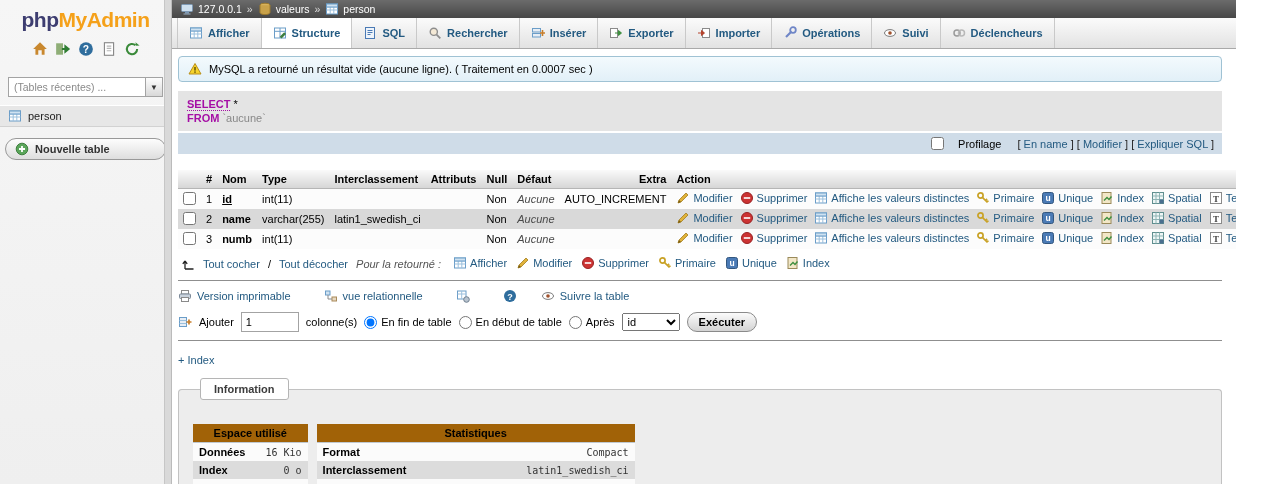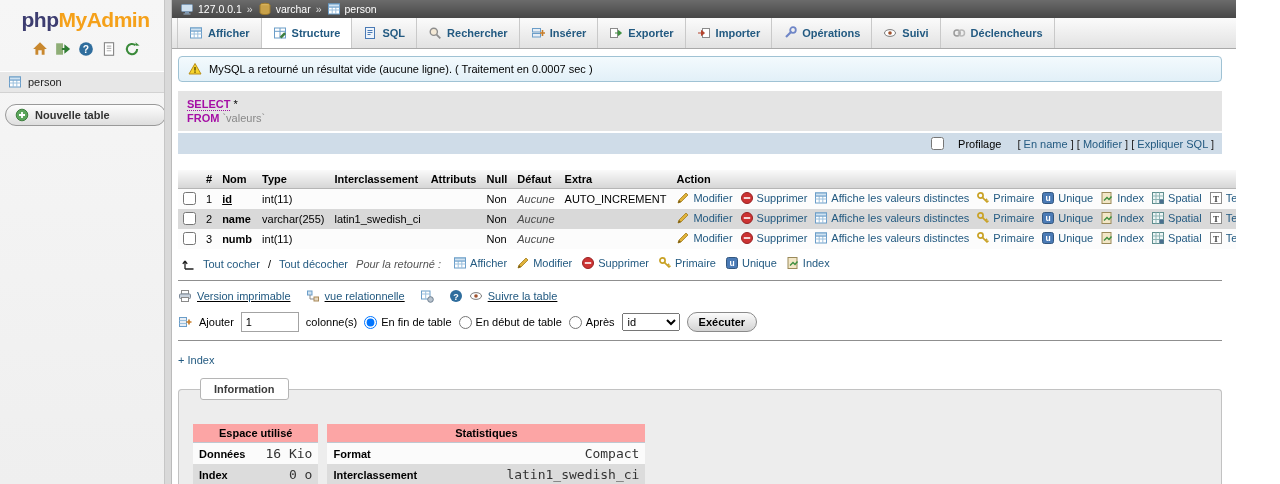--- a/index.html
+++ b/index.html
@@ -56,41 +56,41 @@
   .noval { font-style:italic; color:#4a4a4a; }
   a.act { color:#235a81; text-decoration:none; display:inline-flex; align-items:center; gap:3px; margin-right:7px; cursor:pointer; }
 
   .sel-bar { display:flex; align-items:center; gap:8px; margin:7px 0 0 3px; }
   .sel-bar a.lnk { color:#235a81; text-decoration:none; cursor:pointer; }
   .sel-note { font-style:italic; color:#555; margin-right:4px; }
   .sel-bar a.act { margin-right:9px; }
 
   .rule { border:none; border-top:1px solid #8f8f8f; margin:8px 0 0 0; }
 
-  .tools-row { display:flex; align-items:center; gap:6px; margin-top:8px; flex-wrap:nowrap;text-decoration:underline; }
+  .tools-row { display:flex; align-items:center; gap:24px; margin-top:8px; flex-wrap:nowrap; }
   .tools-row a { color:#235a81; text-decoration:none; display:inline-flex; align-items:center; gap:5px; margin-right:9px; cursor:pointer; }
 
   .add-row { display:flex; align-items:center; gap:7px; margin-top:9px; }
   .add-row input[type=text] { width:58px; border:1px solid #a3a3a3; padding:3px 4px; font-size:11px; font-family:inherit; }
   .add-row label { display:inline-flex; align-items:center; gap:4px; cursor:pointer; }
   .add-row select { font-size:11px; padding:1px; min-width:58px; }
   .exec-btn { border:1px solid #8a8a8a; border-radius:11px; background:linear-gradient(#fbfbfb,#d3d3d3); font-weight:bold; font-size:11px; padding:3px 11px; cursor:pointer; font-family:inherit; }
 
   .index-link { display:inline-block; margin-top:13px; color:#235a81; text-decoration:none; cursor:pointer;text-align:right; }
 
   fieldset.info { margin-top:12px; border:1px solid #c2c2c2; border-bottom:none; border-radius:4px 4px 0 0; background:#ededed; padding:12px 14px 60px 14px; }
   fieldset.info legend { background:#fff; border:1px solid #b5b5b5; border-radius:3px; padding:4px 13px; font-weight:bold; color:#3c3c3c; margin-left:7px; }
   .info-tables { display:flex; align-items:flex-start; gap:9px; margin-top:12px; }
   table.mini { border-collapse:collapse; background:#fff; }
-  table.mini th { background:#fca5a5; font-weight:bold; text-align:center; padding:3px 9px; border-bottom:1px solid #bfc8d1; }
+  table.mini th { background:#a16207; font-weight:bold; text-align:center; padding:3px 9px; border-bottom:1px solid #bfc8d1; }
   table.mini td { padding:3px 6px; }
   table.mini tr.even td { background:#dcdcdc; }
   table.mini tr.odd td { background:#fbfbfb; }
   td.mlbl { font-weight:bold; padding-right:14px !important; }
-  td.mval { font-family:"DejaVu Sans Mono", monospace; font-size:13px; color:#333; text-align:right; }
+  td.mval { font-family:"DejaVu Sans Mono", monospace; font-size:10px; color:#333; text-align:right; }
   .space-tbl td.mval { min-width:42px; }
   .stats-tbl td.mlbl { min-width:168px; }
   .stats-tbl td.mval { min-width:150px; }
 
   .icn { display:inline-flex; width:14px; height:14px; flex:0 0 auto; }
   .icn svg { width:14px; height:14px; }
   .icn.big { width:16px; height:16px; }
   .icn.big svg { width:16px; height:16px; }
 </style>
 </head>
@@ -126,20 +126,24 @@
             <path d="M5 4.5h4M5 6.5h4M5 8.5h4" stroke="#b5b5b5"></path>
           </svg>
         </span>
         <span class="icn big">
           <svg viewBox="0 0 14 14">
             <path d="M11.5 7a4.5 4.5 0 1 1-1.4-3.2" fill="none" stroke="#3a8a3a" stroke-width="1.8"></path>
             <path d="M10 1l.6 3.2L13.6 4z" fill="#3a8a3a"></path>
           </svg>
         </span>
       </div>
+    <div class="recent">
+      <div class="rbox">(Tables récentes) ...</div>
+      <div class="rbtn">▼</div>
+    </div>
     <div id="side-tables">
         <div class="side-table">
           <span class="icn">
             <svg viewBox="0 0 14 14">
               <rect x="1.5" y="2" width="11" height="10" fill="#fff" stroke="#6b9dc8"></rect>
               <path d="M1.5 5h11M1.5 8h11M5.2 2v10M8.8 2v10" stroke="#9cc0dd"></path>
               <rect x="1.5" y="2" width="11" height="3" fill="#cfe2f1" stroke="#6b9dc8"></rect>
             </svg>
           </span>
           <span>person</span>
@@ -169,21 +173,21 @@
           <span>127.0.0.1</span>
         </span>
         <span class="crumb-sep">»</span>
         <span class="crumb-item">
           <span class="icn">
             <svg viewBox="0 0 14 14">
               <ellipse cx="7" cy="3.2" rx="5" ry="2" fill="#d8b25c" stroke="#9c7a2e"></ellipse>
               <path d="M2 3.2v7.4c0 1.1 2.2 2 5 2s5-.9 5-2V3.2" fill="#c9a24a" stroke="#9c7a2e"></path>
             </svg>
           </span>
-          <span>varchar</span>
+          <span>valeurs</span>
         </span>
         <span class="crumb-sep">»</span>
         <span class="crumb-item">
           <span class="icn">
             <svg viewBox="0 0 14 14">
               <rect x="1.5" y="2" width="11" height="10" fill="#fff" stroke="#6b9dc8"></rect>
               <path d="M1.5 5h11M1.5 8h11M5.2 2v10M8.8 2v10" stroke="#9cc0dd"></path>
               <rect x="1.5" y="2" width="11" height="3" fill="#cfe2f1" stroke="#6b9dc8"></rect>
             </svg>
           </span>
@@ -295,41 +299,41 @@
               <rect x="6.3" y="5" width="1.4" height="3.6" fill="#5c4a00"></rect>
               <rect x="6.3" y="9.4" width="1.4" height="1.4" fill="#5c4a00"></rect>
             </svg>
           </span>
         <span>MySQL a retourné un résultat vide (aucune ligne). ( Traitement en 0.0007 sec )</span>
       </div>
 
       <div class="sql-wrap">
         <div class="sql-query">
           <div><span class="kw dotted">SELECT</span><span> *</span></div>
-          <div><span class="kw">FROM</span> <span class="sql-table-name">`valeurs`</span></div>
+          <div><span class="kw">FROM</span> <span class="sql-table-name">`aucune`</span></div>
         </div>
         <div class="sql-options">
           <input type="checkbox" style="">
           <label>Profilage</label>
           <span id="profiling-links"><span class="br"> [ </span><a>En name</a><span class="br"> ]</span><span class="br"> [ </span><a>Modifier</a><span class="br"> ]</span><span class="br"> [ </span><a>Expliquer SQL</a><span class="br"> ]</span></span>
         </div>
       </div>
 
       <table class="struct" id="struct-table">
         <thead>
             <tr id="struct-head">
               <th style="width: 24px;"></th>
               <th style="width: 20px;">#</th>
               <th style="width: 52px;">Nom</th>
               <th style="width: 92px;">Type</th>
               <th style="width: 114px;">Interclassement</th>
               <th style="width: 60px;">Attributs</th>
               <th style="width: 34px;">Null</th>
               <th style="width: 52px;">Défaut</th>
-              <th style="width: 130px;">Extra</th>
+              <th style="width: 130px; text-align: right;">Extra</th>
               <th>Action</th>
             </tr>
           </thead>
         <tbody id="struct-body">
             <tr class="odd">
               <td><input type="checkbox" style=""></td>
               <td>1</td>
               <td><span class="fname pk">id</span></td>
               <td>int(11)</td>
               <td></td>

